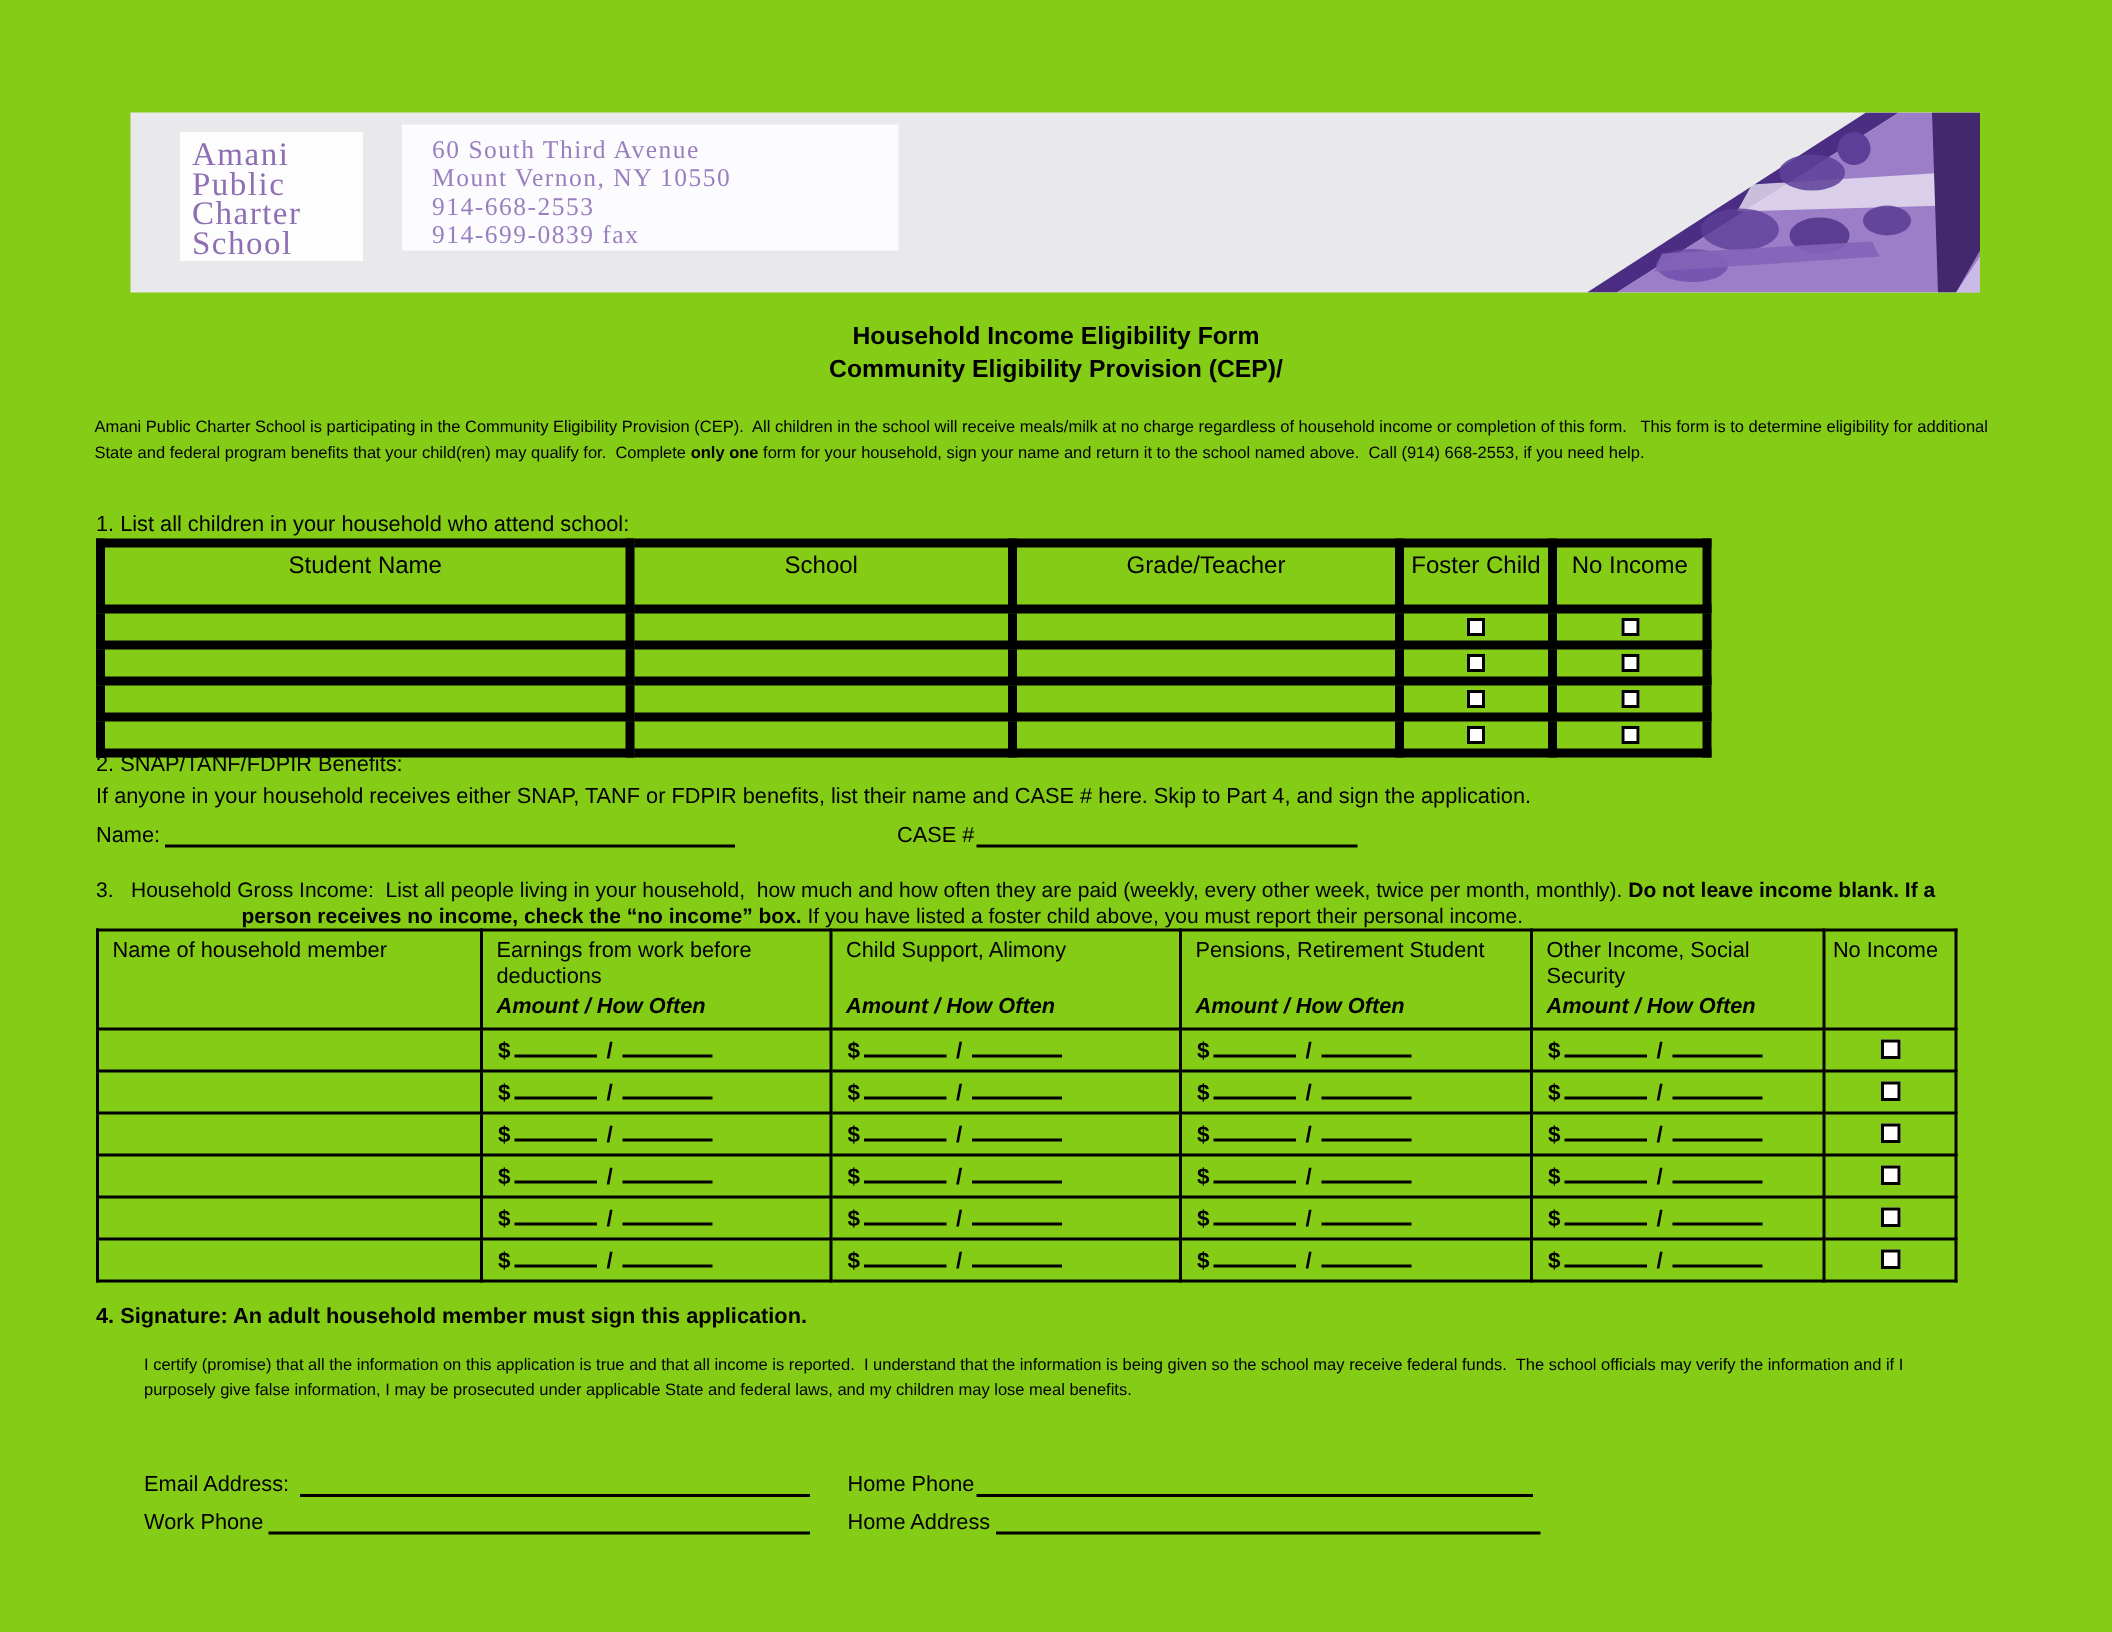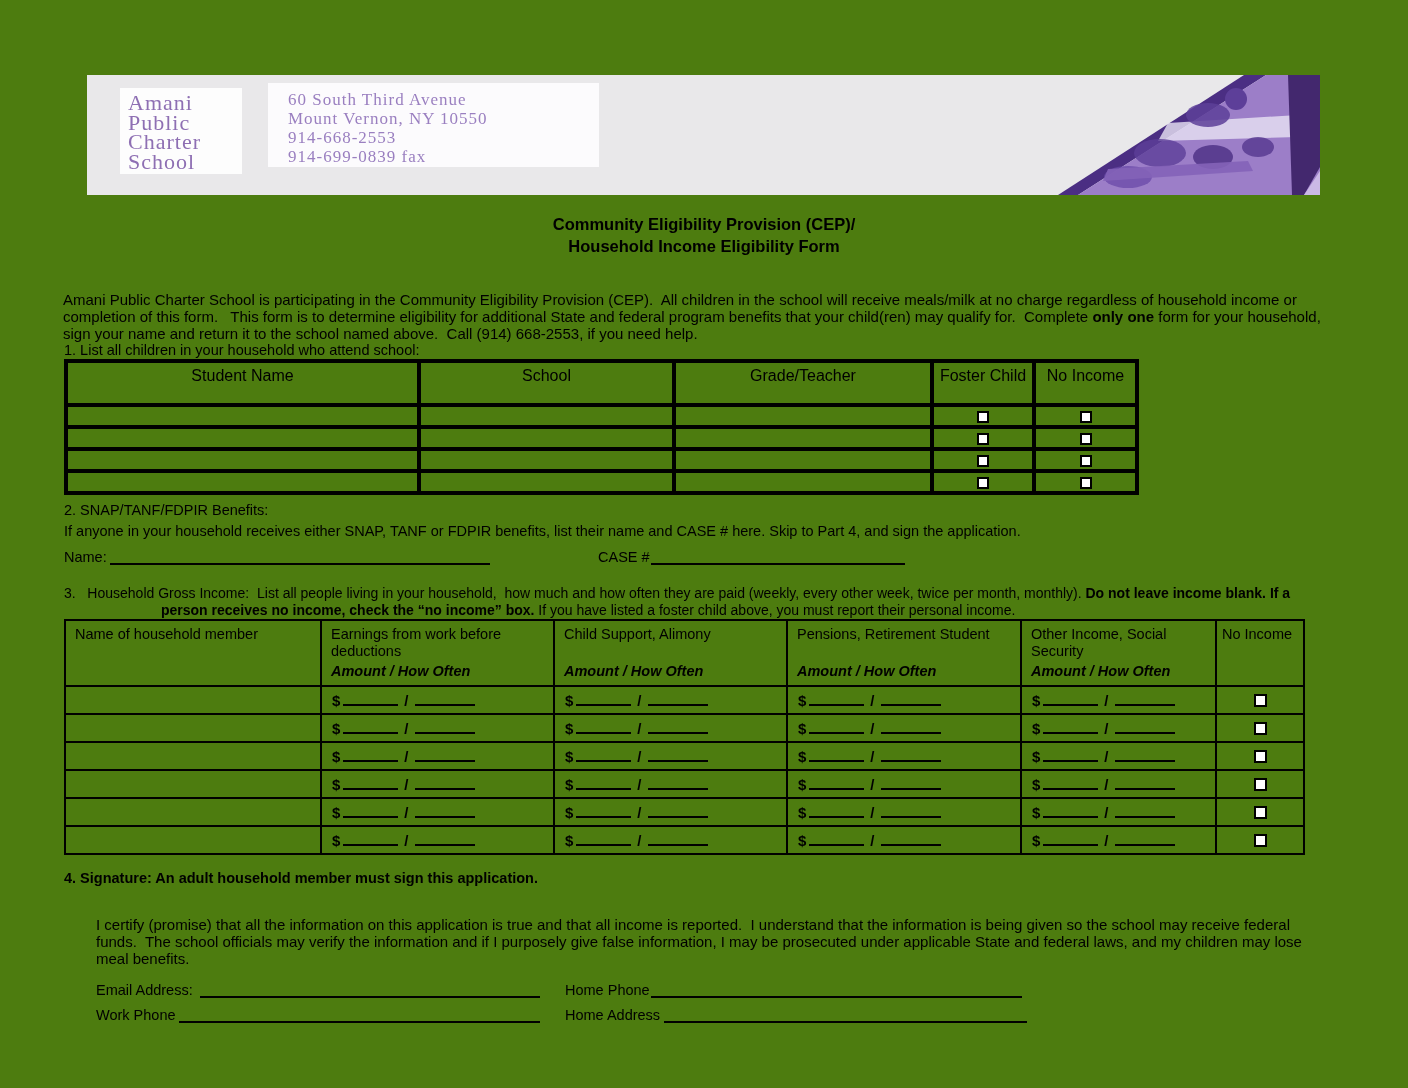--- a/index.html
+++ b/index.html
@@ -1,44 +1,44 @@
 <!DOCTYPE html>
 <html><head>
 <meta charset="utf-8">
 <style>
   * { margin:0; padding:0; box-sizing:border-box; }
   html,body { background:#fff; }
   body { font-family:"Liberation Sans", sans-serif; color:#000; }
-  .page { position:relative; width:1408px; height:1088px; background:#4d7c0f; overflow:hidden; }
+  .page { position:relative; width:1408px; height:1088px; background:#84cc16; overflow:hidden; }
 
   
   .band { position:absolute; left:87px; top:75px; width:1233px; height:120px; background:#e9e8ea; }
   .logo-box { position:absolute; left:33px; top:13px; width:122px; height:86px; background:#fdfdfd;
               padding:5px 0 0 8px; font-family:"Liberation Serif", serif; font-size:22px;
               line-height:19.5px; color:#8e6fb3; letter-spacing:1px; }
   .addr-box { position:absolute; left:181px; top:8px; width:331px; height:84px; background:#fcfbfd;
               padding:7px 0 0 20px; font-family:"Liberation Serif", serif; font-size:17px;
               line-height:19px; color:#9a7fc0; letter-spacing:1px; }
   .photo { position:absolute; right:0; top:0; width:272px; height:120px; }
 
   
   .title { position:absolute; left:0; top:213px; width:100%; text-align:center;
            font-size:16.5px; font-weight:bold; line-height:22px; }
 
   
-  .para { white-space:pre-wrap; font-size:15px; line-height:17px;margin-top:14px; }
+  .para { white-space:pre-wrap; font-size:11px; line-height:17px; }
   .intro { position:absolute; left:63px; top:277px; width:1266px; }
   b, .bold { font-weight:bold; }
 
   .s1label { position:absolute; left:64px; top:342px; font-size:14.5px; }
 
   
   table { border-collapse:collapse; table-layout:fixed; }
   .stable { position:absolute; left:64px; top:359px; width:1071px; }
-  .stable th, .stable td { border:4px solid #000000; }
+  .stable th, .stable td { border:6px solid #000000; }
   .stable th { font-size:16px; font-weight:normal; text-align:center; vertical-align:top;
                padding-top:3px; height:44px; line-height:20px; }
   .stable tbody tr { height:21px; }
   .stable td.cc { text-align:center; }
 
   
   .cb { display:inline-block; width:12px; height:12px; border:2px solid #000; background:#fff; vertical-align:middle; }
   .cb.big { width:13px; height:13px; }
 
   
@@ -114,22 +114,22 @@
       <ellipse cx="165" cy="82" rx="20" ry="12" fill="#4b2e83" opacity="0.8"></ellipse>
       <ellipse cx="80" cy="102" rx="24" ry="11" fill="#6a4aa8" opacity="0.75"></ellipse>
       <ellipse cx="210" cy="72" rx="16" ry="10" fill="#55378f" opacity="0.8"></ellipse>
       <polygon points="60,94 200,86 205,96 55,106" fill="#8463b8" opacity="0.9"></polygon>
       <polygon points="240,0 272,0 272,92 256,120 244,120" fill="#43286e"></polygon>
       <polygon points="256,120 272,96 272,120" fill="#cbb9e6"></polygon>
     </svg>
   </div>
 
   <div class="title">
+    <div>Household Income Eligibility Form</div>
     <div>Community Eligibility Provision (CEP)/</div>
-    <div>Household Income Eligibility Form</div>
   </div>
 
   <div class="para intro"><span>Amani Public Charter School is participating in the Community Eligibility Provision (CEP).  All children in the school will receive meals/milk at no charge regardless of household income or completion of this form.   This form is to determine eligibility for additional State and federal program benefits that your child(ren) may qualify for.  Complete </span><b>only one</b><span> form for your household, sign your name and return it to the school named above.  Call (914) 668-2553, if you need help.</span></div>
 
   <div class="s1label">1. List all children in your household who attend school:</div>
 
   <table class="stable">
     <colgroup>
         <col style="width:353px">
         <col style="width:255px">

